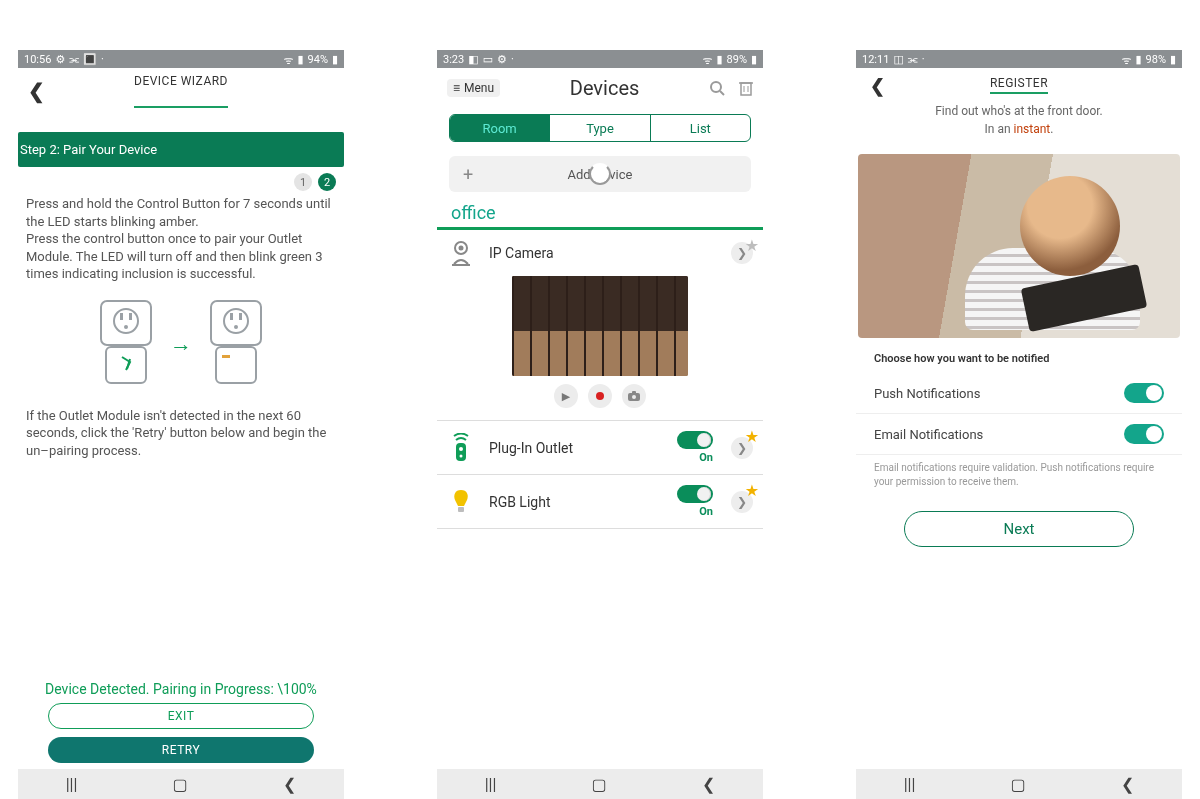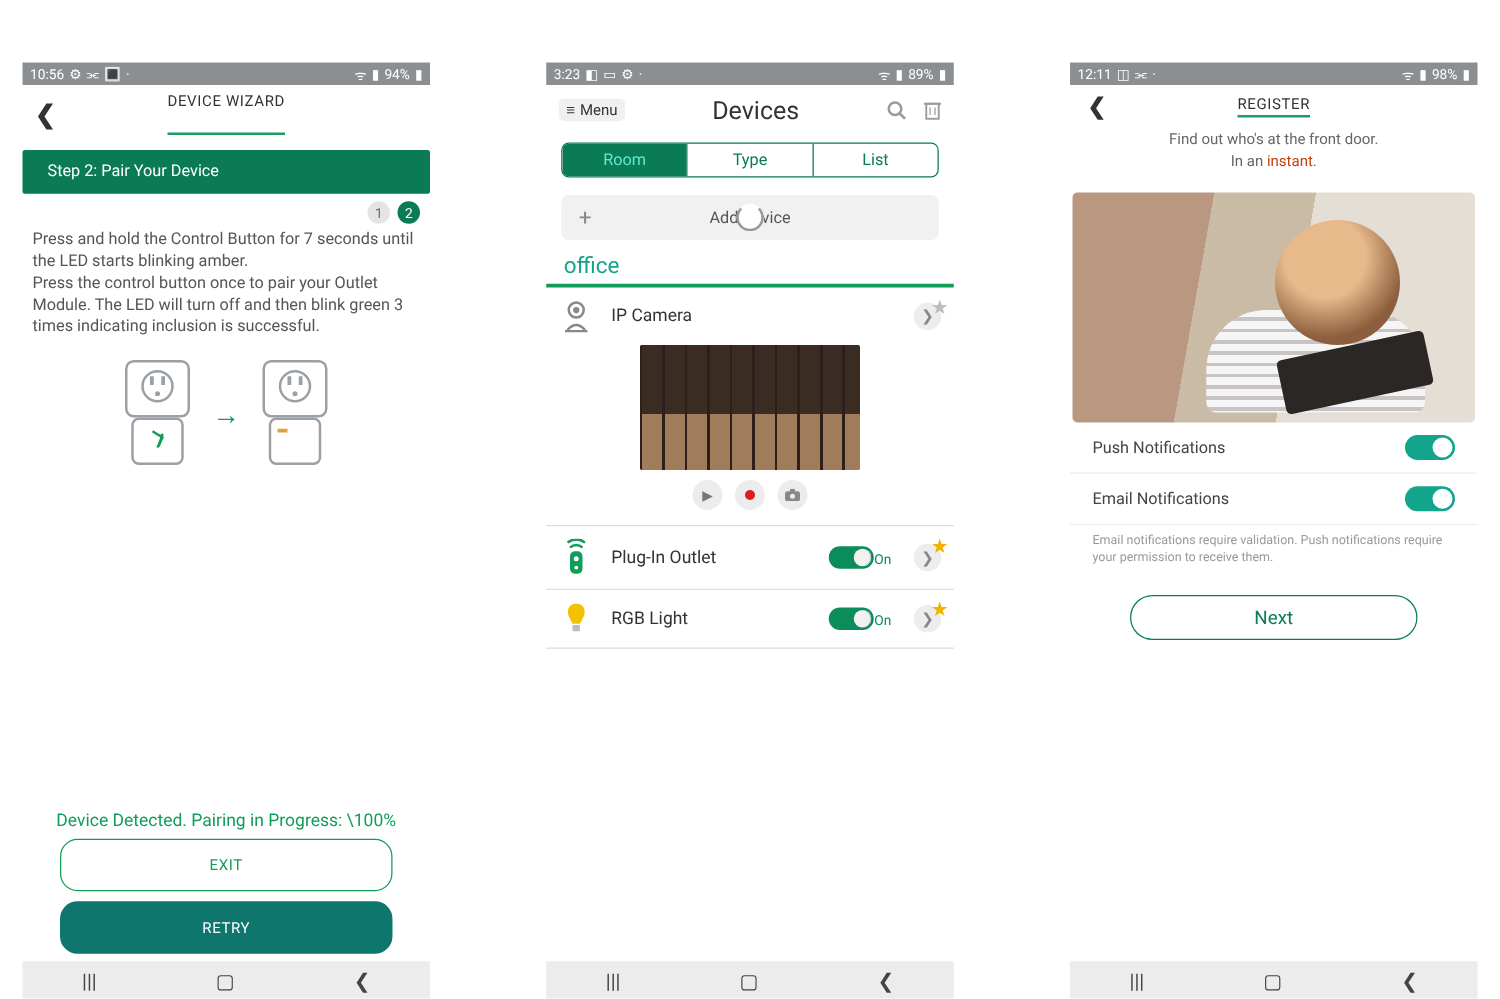--- a/index.html
+++ b/index.html
@@ -38,33 +38,33 @@
     background: #ececec;
     display:flex; align-items:center; justify-content:space-around;
     font-size:16px; color:#444;
     margin-top:auto;
   }
   .nav-btn { cursor:pointer; }
   
   .p1-header { display:flex; align-items:center; justify-content:center; position:relative; padding:6px 0; }
   .p1-header .back { position:absolute; left:10px; font-size:20px; font-weight:bold; }
   .p1-title { font-size:12px; letter-spacing:0.5px; color:#333; border-bottom:2px solid #1a9e63; padding-bottom:18px; }
-  .p1-step-bar { background:#0a7b55; color:#fff; padding:10px 20px; font-size:13px; border-radius:2px; margin-top:6px;}
+  .p1-step-bar { background:#0a7b55; color:#fff; padding:10px 2px; font-size:13px; border-radius:2px; margin-top:18px;}
   .p1-step-dots { display:flex; justify-content:flex-end; gap:6px; margin-top:6px; padding-right:8px;}
   .dot { width:18px; height:18px; border-radius:50%; display:flex; align-items:center; justify-content:center; font-size:11px; }
   .dot.inactive { background:#e4e4e4; color:#666; }
   .dot.active { background:#0a7b55; color:#fff; }
   .p1-body { padding:4px 8px; color:#555; font-size:13px; line-height:1.35; }
   .p1-diagram { display:flex; align-items:center; justify-content:center; gap:14px; margin:12px 0 14px 0;}
   .outlet-svg { }
   .arrow-svg { color:#0f9d58; font-size:22px; }
   .p1-status { color:#0f9d58; font-size:14px; text-align:center; margin-top:auto; padding-top:50px;}
   .btn-row { padding:6px 30px 6px 30px; display:flex; flex-direction:column; gap:8px; }
   .pill-btn {
-    height:42px; border-radius:14px; width:100%;
+    height:26px; border-radius:14px; width:100%;
     display:flex; align-items:center; justify-content:center;
     font-size:12px; letter-spacing:0.5px; cursor:pointer;
   }
   .pill-outline { border:1px solid #0f9d58; color:#0f9d58; background:#fff; }
   .pill-solid { background:#0f766e; color:#fff; border:none; }
   
   .p2-header { display:flex; align-items:center; justify-content:space-between; padding:8px 10px; }
   .p2-menu-btn { display:flex; align-items:center; gap:4px; background:#f0f0f0; border-radius:4px; padding:2px 6px; font-size:12px;}
   .p2-title { font-size:20px; font-weight:400; color:#333; }
   .p2-icons { display:flex; gap:14px; color:#9a9a9a; font-size:16px; }
@@ -83,21 +83,21 @@
   }
   .room-label { padding:10px 14px 4px 14px; color:#13a58b; font-size:18px; border-bottom:3px solid #0f9d58;}
   .device-row { padding:10px 4px 10px 10px; display:flex; align-items:center; gap:14px; position:relative; border-bottom:1px solid #ddd; }
   .device-row:last-child { border-bottom:none; }
   .dev-icon { width:28px; display:flex; justify-content:center; }
   .dev-name { flex:1; font-size:14px; color:#333; }
   .star-wrap { position:absolute; top:6px; right:4px; }
   .star { color:#bdbdbd; font-size:16px; }
   .star.gold { color:#f2b200; }
   .chev-circle { width:22px; height:22px; border-radius:50%; background:#ededed; display:flex; align-items:center; justify-content:center; color:#888; font-size:12px; cursor:pointer; margin-right:6px;}
-  .toggle-col { display:flex; flex-direction:row; align-items:center; margin-right:4px;}
+  .toggle-col { display:flex; flex-direction:column; align-items:flex-end; margin-right:4px;font-weight:bold;}
   .toggle {
     width:36px; height:18px; border-radius:9px; background:#0a8d5a; position:relative;
   }
   .toggle::after { content:""; position:absolute; right:2px; top:2px; width:14px; height:14px; border-radius:50%; background:#f1f1f1; box-shadow:inset -1px 0 0 #ccc; }
   .toggle-label { font-size:11px; color:#0a8d5a; margin-top:2px;}
   .cam-block { padding: 0 12px 12px 12px; border-bottom:1px solid #ddd;}
   .cam-preview { width:176px; height:100px; margin:0 auto; border-radius:2px; background:
      linear-gradient(#4d382b 50%, #8c6a4d 50%);
      position:relative; overflow:hidden;
   }
@@ -195,20 +195,23 @@
       <rect x="5" y="2" width="50" height="44" rx="6" fill="none" stroke="#9aa0a5" stroke-width="2"></rect>
       <circle cx="30" cy="22" r="12" fill="none" stroke="#9aa0a5" stroke-width="2"></circle>
       <rect x="24" y="14" width="3" height="7" fill="#9aa0a5"></rect>
         <rect x="33" y="14" width="3" height="7" fill="#9aa0a5"></rect>
       <circle cx="30" cy="28" r="2" fill="#9aa0a5"></circle>
       <rect x="10" y="48" width="40" height="36" rx="5" fill="none" stroke="#9aa0a5" stroke-width="2"></rect>
       <rect x="16" y="56" width="8" height="3" fill="#e2a23b"></rect>
     </svg>
   </div>
 
+  <div class="p1-body">
+    <span>If the Outlet Module isn't detected in the next 60 seconds, click the 'Retry' button below and begin the un–pairing process.</span>
+  </div>
 
   <div style="flex:1"></div>
 
   <div class="p1-status">
     <span>Device Detected. Pairing in Progress: \100%</span>
   </div>
 
   <div class="btn-row">
     <div class="pill-btn pill-outline">
       <span>EXIT</span>
@@ -393,20 +396,21 @@
     <span>Find out who's at the front door.</span><br>
     <span>In an </span><span class="instant">instant</span><span>.</span>
   </div>
 
   <div class="p3-hero">
     <div class="shirt"></div>
     <div class="person"></div>
     <div class="tablet"></div>
   </div>
 
+  <div class="p3-section-title">Choose how you want to be notified</div>
 
   <div class="notif-row">
     <span>Push Notifications</span>
     <div class="switch"></div>
   </div>
   <div class="notif-row">
     <span>Email Notifications</span>
     <div class="switch"></div>
   </div>
 

